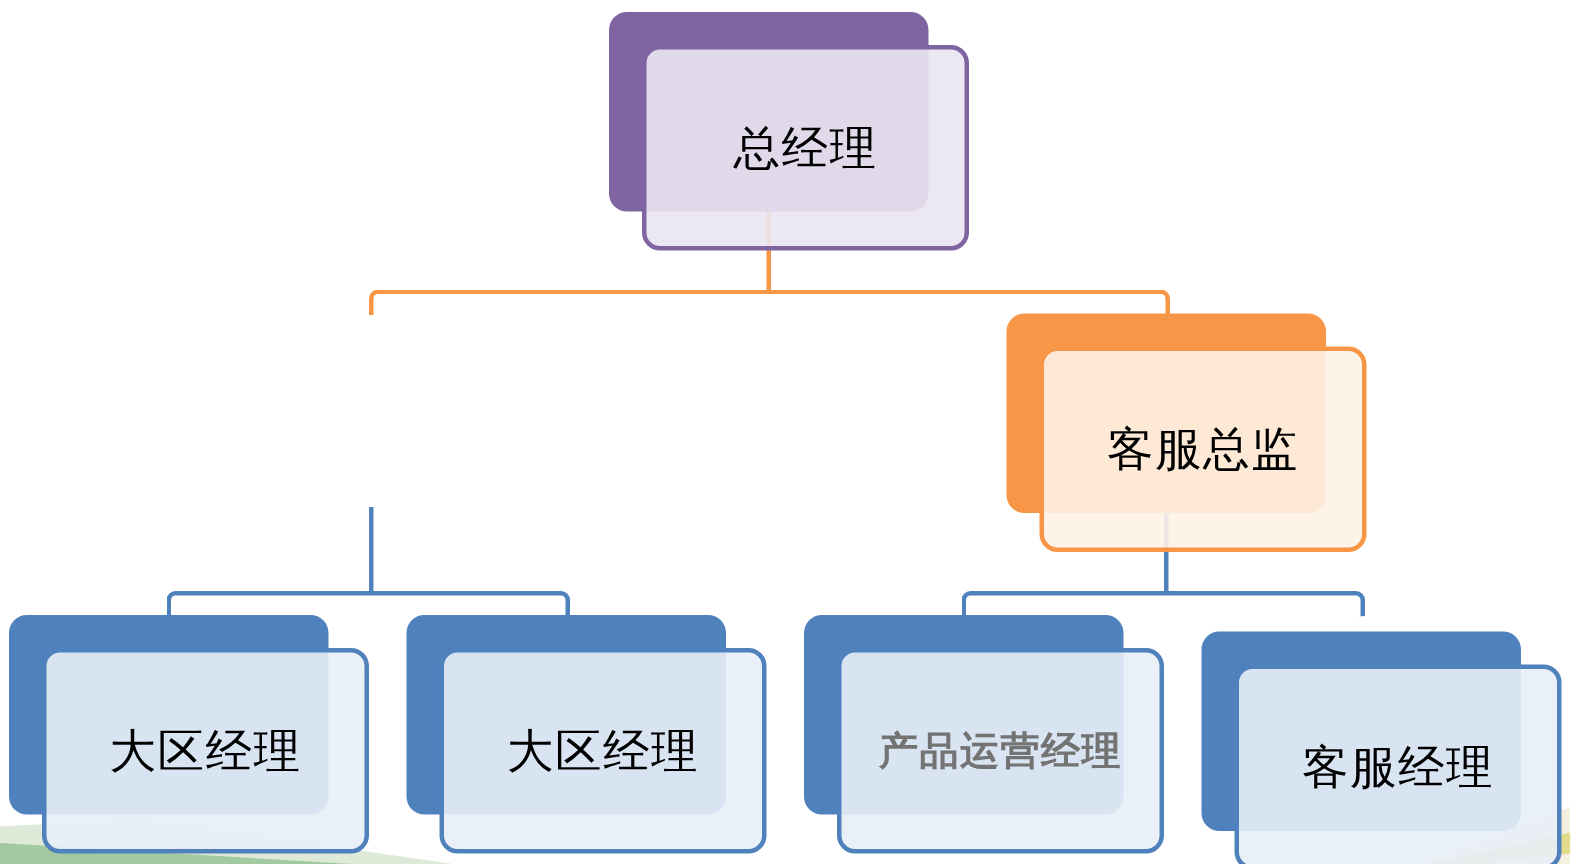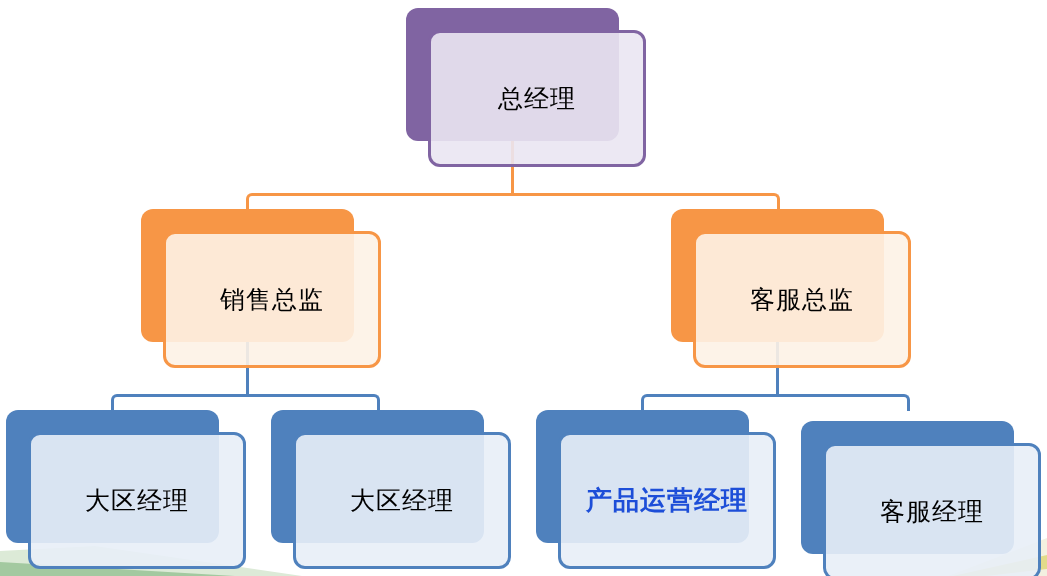--- a/index.html
+++ b/index.html
@@ -22,28 +22,28 @@
   .bracket-o{border-color:#F79646;}
   .bracket-b{border-color:#4F81BD;}
   
   .node{position:absolute;width:213px;height:133px;z-index:2;}
   .back{position:absolute;left:0;top:0;width:213px;height:133px;border-radius:12px;}
   .front{
     position:absolute;left:22px;top:22px;width:218px;height:137px;
     border-radius:12px;border:3px solid;box-sizing:border-box;
     display:flex;align-items:center;justify-content:center;
   }
-  .label{font-size:25px;color:#000000;letter-spacing:1px;white-space:nowrap;}
+  .label{font-size:31px;color:#000000;letter-spacing:1px;white-space:nowrap;}
   .node.purple .back{background:#8064A2;}
   .node.purple .front{border-color:#8064A2;background:rgba(234,230,242,0.9);}
   .node.orange .back{background:#F79646;}
   .node.orange .front{border-color:#F79646;background:rgba(253,242,229,0.9);}
   .node.blue   .back{background:#4F81BD;}
   .node.blue   .front{border-color:#4F81BD;background:rgba(232,238,247,0.9);}
-  .label.red-bold{color:#1d4ed8;font-weight:bold;font-size:26px;}
+  .label.red-bold{color:#737373;font-weight:bold;font-size:26px;}
 </style>
 </head>
 <body>
 
 <div id="stage">
 
   <svg id="corner-decor" viewBox="0 0 1047 576" xmlns="http://www.w3.org/2000/svg">
     <polygon points="0,551 95,546 302,576 0,576" fill="#DCEAD7"></polygon>
     <polygon points="0,562 235,576 0,576" fill="#A3C9A0"></polygon>
     <polygon points="1047,538 1047,576 948,576" fill="#F3F0E0"></polygon>
@@ -59,26 +59,20 @@
   <div class="line vline line-b" style="left:776px;top:338px;height:58px;"></div>
   <div class="bracket bracket-b" style="left:641px;top:394px;width:269px;height:17px;"></div>
 
   <div class="node purple" style="left:406px;top:8px;">
     <div class="back"></div>
     <div class="front">
       <span class="label">总经理</span>
     </div>
   </div>
 
-  <div class="node orange" style="left:141px;top:209px;">
-    <div class="back"></div>
-    <div class="front">
-      <span class="label">销售总监</span>
-    </div>
-  </div>
 
   <div class="node orange" style="left:671px;top:209px;text-align:right;">
     <div class="back"></div>
     <div class="front">
       <span class="label">客服总监</span>
     </div>
   </div>
 
   <div class="node blue" style="left:6px;top:410px;">
     <div class="back"></div>

